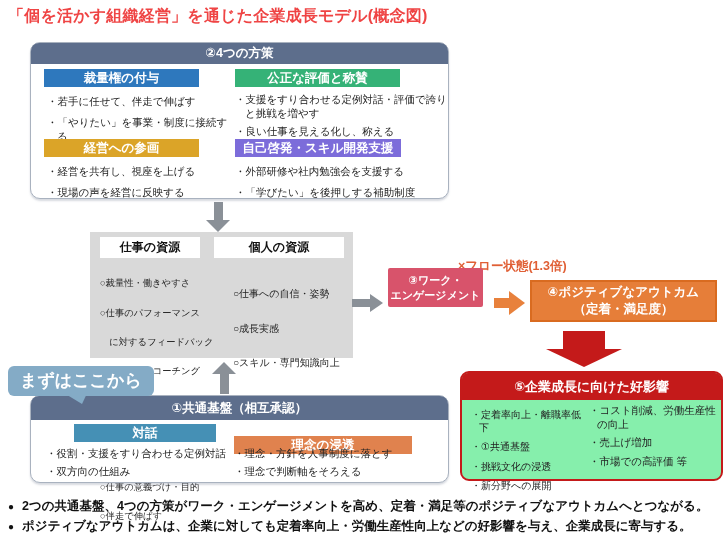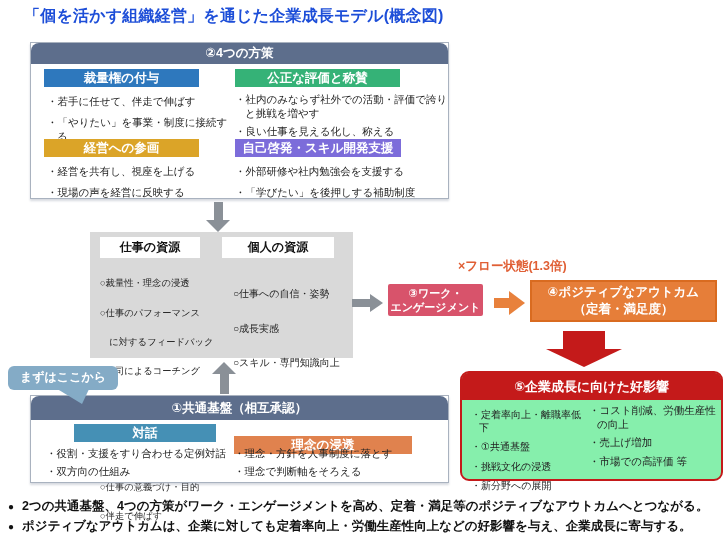--- a/index.html
+++ b/index.html
@@ -2,25 +2,25 @@
 <html><head>
 <meta charset="utf-8">
 <style>
   * { margin:0; padding:0; box-sizing:border-box; }
   body { background:#fff; }
   #stage {
     position:relative; width:727px; height:538px; background:#ffffff;
     font-family:"Liberation Sans","DejaVu Sans",sans-serif; overflow:hidden; color:#111;
   }
   .abs { position:absolute; }
-  .title { position:absolute; left:24px; top:6px; font-size:16px; font-weight:bold; color:#1d4ed8; letter-spacing:0.2px; }
+  .title { position:absolute; left:8px; top:6px; font-size:16px; font-weight:bold; color:#ef4444; letter-spacing:0.2px; }
 
   
   .frame {
-    position:absolute; background:#fff; border:1.5px solid #a9b2bf; border-radius:0;
+    position:absolute; background:#fff; border:1.5px solid #a9b2bf; border-radius:10px;
     box-shadow:0 2px 2px rgba(140,150,165,.35);
   }
   .frame .bar {
     position:absolute; left:0; right:0; top:0; background:#5d6e8c; color:#fff;
     font-weight:bold; text-align:center; border-radius:8px 8px 0 0;
   }
   #policies { left:30px; top:42px; width:419px; height:157px; }
   #policies .bar { height:21px; line-height:21px; font-size:12.5px; }
   .subhead {
     position:absolute; height:18px; line-height:18px; color:#fff; font-weight:bold;
@@ -38,21 +38,21 @@
   #pb3 { left:16px;  top:121px; width:182px; }
   #pb4 { left:204px; top:121px; width:216px; }
 
   
   #resources { position:absolute; left:90px; top:232px; width:263px; height:126px; background:#d9d9d9; }
   .rhead {
     position:absolute; top:5px; height:21px; line-height:21px; background:#fff;
     text-align:center; font-weight:bold; font-size:12px; color:#111;
   }
   #rhead-job { left:10px; width:100px; }
-  #rhead-personal { left:132px; width:112px; }
+  #rhead-personal { left:124px; width:130px; }
   .rlist { position:absolute; color:#222; white-space:pre; }
   #rlist-job { left:10px; top:28px; font-size:9.3px; line-height:9.7px; }
   #rlist-personal { left:143px; top:33px; font-size:10px; line-height:11.5px; }
 
   
   .shaft-v { background:#8a9097; margin:0 auto; }
   .head-down { width:0; height:0; border-left:12px solid transparent; border-right:12px solid transparent; border-top:12px solid #8a9097; margin:0 auto; }
   .head-up   { width:0; height:0; border-left:12px solid transparent; border-right:12px solid transparent; border-bottom:12px solid #8a9097; margin:0 auto; }
   #arrow-down { left:206px; top:202px; width:24px; }
   #arrow-up   { left:212px; top:362px; width:24px; }
@@ -61,21 +61,21 @@
   #arrow-right-gray .head  { position:absolute; left:18px; top:0; width:0; height:0; border-top:9px solid transparent; border-bottom:9px solid transparent; border-left:13px solid #8a9097; }
   #arrow-right-orange { left:494px; top:291px; width:32px; height:24px; }
   #arrow-right-orange .shaft { position:absolute; left:0; top:7px; width:15px; height:10px; background:#e8813c; }
   #arrow-right-orange .head  { position:absolute; left:15px; top:0; width:0; height:0; border-top:12px solid transparent; border-bottom:12px solid transparent; border-left:16px solid #e8813c; }
   #arrow-down-red { left:546px; top:331px; width:76px; }
   #arrow-down-red .shaft { width:42px; height:18px; background:#c41a1a; margin:0 auto; }
   #arrow-down-red .head  { width:0; height:0; border-left:38px solid transparent; border-right:38px solid transparent; border-top:18px solid #c41a1a; margin:0 auto; }
 
   
   #eng {
-    position:absolute; left:388px; top:284px; width:95px; height:32px; background:#d8536b;
+    position:absolute; left:388px; top:268px; width:95px; height:39px; background:#d8536b;
     color:#fff; font-weight:bold; font-size:11px; text-align:center;
     display:flex; flex-direction:column; justify-content:center; line-height:1.3; border-radius:2px;
   }
   #flow-note { position:absolute; left:458px; top:258px; font-size:12.5px; font-weight:bold; color:#e05f35; white-space:nowrap; }
 
   
   #outcome {
     position:absolute; left:530px; top:280px; width:187px; height:42px;
     background:#e67e39; border:2px solid #d96b20; color:#fff; font-weight:bold; font-size:12.5px;
     text-align:center; display:flex; flex-direction:column; justify-content:center; line-height:1.35;
@@ -94,21 +94,21 @@
   #foundation .bar { height:24px; line-height:24px; font-size:12.5px; }
   #fh1 { left:43px;  top:28px; width:142px; background:#4590b5; }
   #fh2 { left:203px; top:40px; width:178px; background:#e0824e; }
   #fb1 { left:15px;  top:51px; width:190px; }
   #fb2 { left:203px; top:51px; width:212px; }
   #fb1 .bullet, #fb2 .bullet { line-height:13px; margin-bottom:5px; }
 
   
   #callout {
     position:absolute; left:8px; top:366px; background:#84abc6; color:#fff; font-weight:bold;
-    font-size:12px; padding:3px 12px 4px; border-radius:6px; z-index:6;
+    font-size:17px; padding:3px 12px 4px; border-radius:6px; z-index:6;
   }
   #callout-tail { position:absolute; left:52px; top:387px; z-index:5; }
 
   
   #footer { position:absolute; left:8px; top:498px; color:#111; }
   .f-row { display:flex; margin-bottom:3px; }
   .f-marker { font-size:10px; line-height:17px; margin-right:8px; }
   .f-text { font-size:12.5px; font-weight:bold; line-height:17px; white-space:nowrap; }
 </style>
 </head>
@@ -120,21 +120,21 @@
 
   <div id="policies" class="frame">
     <div class="bar">②4つの方策</div>
     <div id="ph1" class="subhead">裁量権の付与</div>
     <div id="ph2" class="subhead">公正な評価と称賛</div>
     <div id="pb1" class="bullets">
       <div class="bullet">・若手に任せて、伴走で伸ばす</div>
       <div class="bullet">・「やりたい」を事業・制度に接続する</div>
     </div>
     <div id="pb2" class="bullets">
-      <div class="bullet tight">・社内のみならず社外での活動・評価で誇りと挑戦を増やす</div>
+      <div class="bullet tight">・支援をすり合わせる定例対話・評価で誇りと挑戦を増やす</div>
       <div class="bullet tight">・良い仕事を見える化し、称える</div>
     </div>
     <div id="ph3" class="subhead">経営への参画</div>
     <div id="ph4" class="subhead">自己啓発・スキル開発支援</div>
     <div id="pb3" class="bullets">
       <div class="bullet">・経営を共有し、視座を上げる</div>
       <div class="bullet">・現場の声を経営に反映する</div>
     </div>
     <div id="pb4" class="bullets">
       <div class="bullet">・外部研修や社内勉強会を支援する</div>
@@ -144,21 +144,21 @@
 
   <div id="arrow-down" class="abs">
     <div class="shaft-v" style="width:9px;height:18px;"></div>
     <div class="head-down"></div>
   </div>
 
   <div id="resources">
     <div id="rhead-job" class="rhead">仕事の資源</div>
     <div id="rhead-personal" class="rhead">個人の資源</div>
     <div id="rlist-job" class="rlist">
-      <div>○裁量性・理念の浸透</div>
+      <div>○裁量性・働きやすさ</div>
       <div>○仕事のパフォーマンス</div>
       <div>　に対するフィードバック</div>
       <div>○上司によるコーチング</div>
       <div>○社会的な支援</div>
       <div>○正当な評価</div>
       <div>○キャリア開発の機会</div>
       <div>○仕事の意義づけ・目的</div>
       <div>○伴走で伸ばす</div>
       
     </div>

